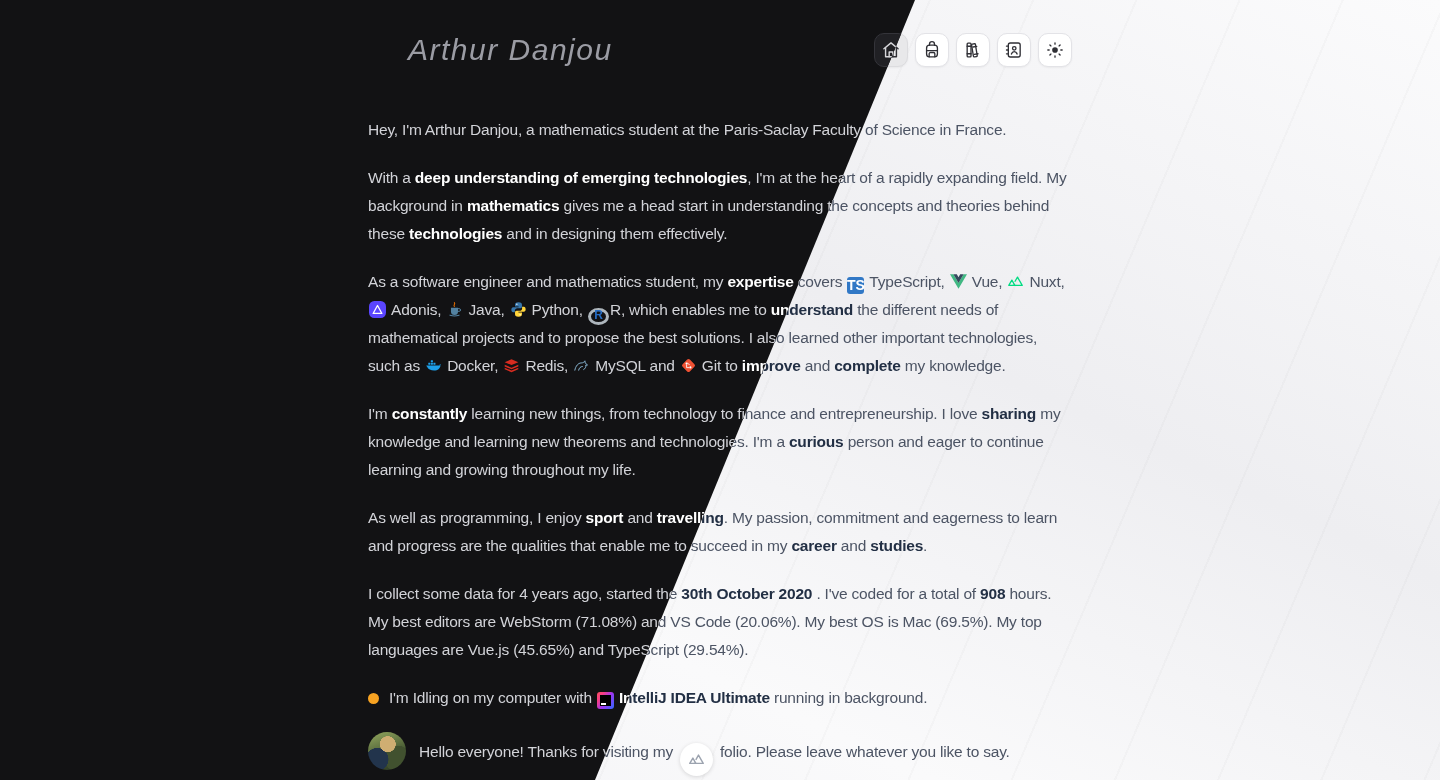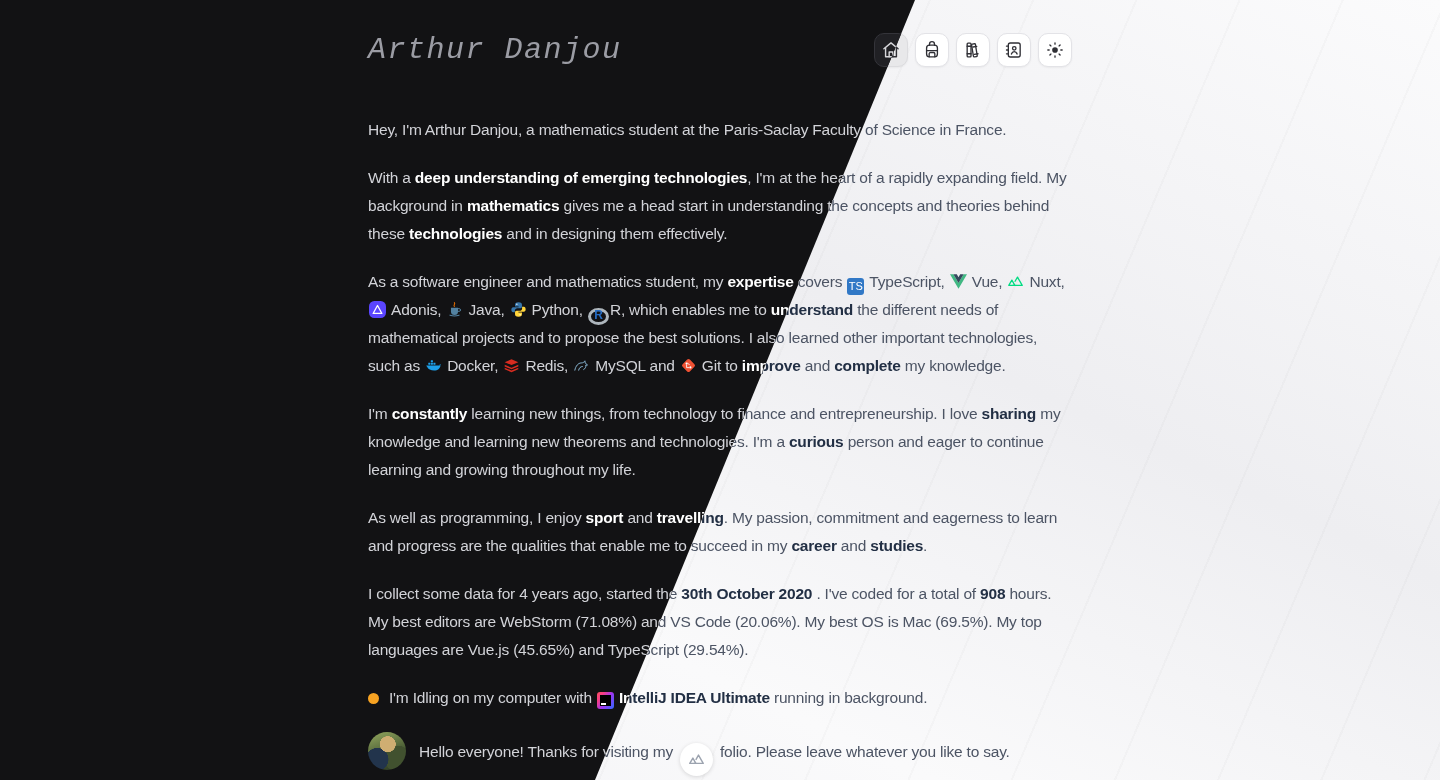--- a/index.html
+++ b/index.html
@@ -21,21 +21,21 @@
     clip-path:polygon(0 0,915px 0,595px 100%,0 100%);
   }
   .light strong{color:#222f44;font-weight:700;}
   .dark strong{color:#ffffff;font-weight:700;}
   .para a{text-underline-offset:3px;text-decoration-thickness:1px;cursor:pointer;}
   .light .para a{color:#4c5464;text-decoration-color:rgba(76,84,100,.8);}
   .dark .para a{color:#d2d3d8;text-decoration-color:rgba(210,211,216,.8);}
 
   
   .hdr{display:flex;justify-content:space-between;align-items:center;padding-top:30px;height:40px;}
-  .title{font-family:Liberation Mono, monospace;font-style:italic;font-size:30px;letter-spacing:1.5px;}
+  .title{font-family:Liberation Sans, sans-serif;font-style:italic;font-size:30px;letter-spacing:1.5px;margin-left:40px;}
   .light .title{color:#55565e;}
   .dark .title{color:#9b9ca4;}
   .nav{display:flex;gap:7px;}
   .nav-btn{width:34px;height:34px;border-radius:10px;display:flex;align-items:center;justify-content:center;
     padding:0;cursor:pointer;}
   .nav-btn svg{width:20px;height:20px;}
   .light .nav-btn{background:#ffffff;border:1px solid #e3e3e7;color:#2f2f35;box-shadow:0 1px 2px rgba(0,0,0,.05);}
   .light .nav-btn.active{background:#e8e8ea;border-color:#dcdcdf;}
   .dark .nav-btn{background:#151517;border:1px solid #2a2a2f;color:#d6d6da;}
   .dark .nav-btn.active{background:#202024;border-color:#34343a;}
@@ -43,21 +43,21 @@
   
   .content{margin-top:46px;}
   .para{margin:0 0 20px;font-size:15.5px;line-height:28px;letter-spacing:-.2px;}
   .para.guest{margin-bottom:0;white-space:nowrap;}
 
   .inline-icon{display:inline-flex;align-items:center;justify-content:center;width:17px;height:17px;
     vertical-align:-3px;margin:0 5px 0 1px;position:relative;}
   .inline-icon svg{width:100%;height:100%;}
 
   .ts-box{display:flex;align-items:center;justify-content:center;width:17px;height:17px;border-radius:3px;
-    background:#3178C6;color:#fff;font-size:11px;font-weight:400;letter-spacing:0;}
+    background:#3178C6;color:#fff;font-size:14px;font-weight:700;letter-spacing:0;}
   .ij-box{display:flex;align-items:flex-end;width:17px;height:17px;border-radius:3px;padding:0;
     background:linear-gradient(125deg,#fc4f5e 0%,#f43e86 25%,#9d35f2 55%,#2e6bff 100%);}
   .ij-in{width:11px;height:11px;margin:3px;background:#000;position:relative;}
   .ij-in::after{content:"";position:absolute;left:1.5px;bottom:1.5px;width:4.5px;height:1.6px;background:#fff;}
   .r-ring{position:absolute;left:0;top:2px;width:15px;height:11px;border:3px solid #aeb6bd;border-radius:50%;}
   .r-letter{position:relative;font-weight:700;font-size:12px;color:#276DC3;left:2px;top:1px;}
 
   .status-dot{display:inline-block;width:11px;height:11px;border-radius:50%;background:#F8A322;
     margin-right:10px;vertical-align:-1px;}
   .avatar{display:inline-block;width:38px;height:38px;border-radius:50%;margin-right:13px;vertical-align:-13px;

